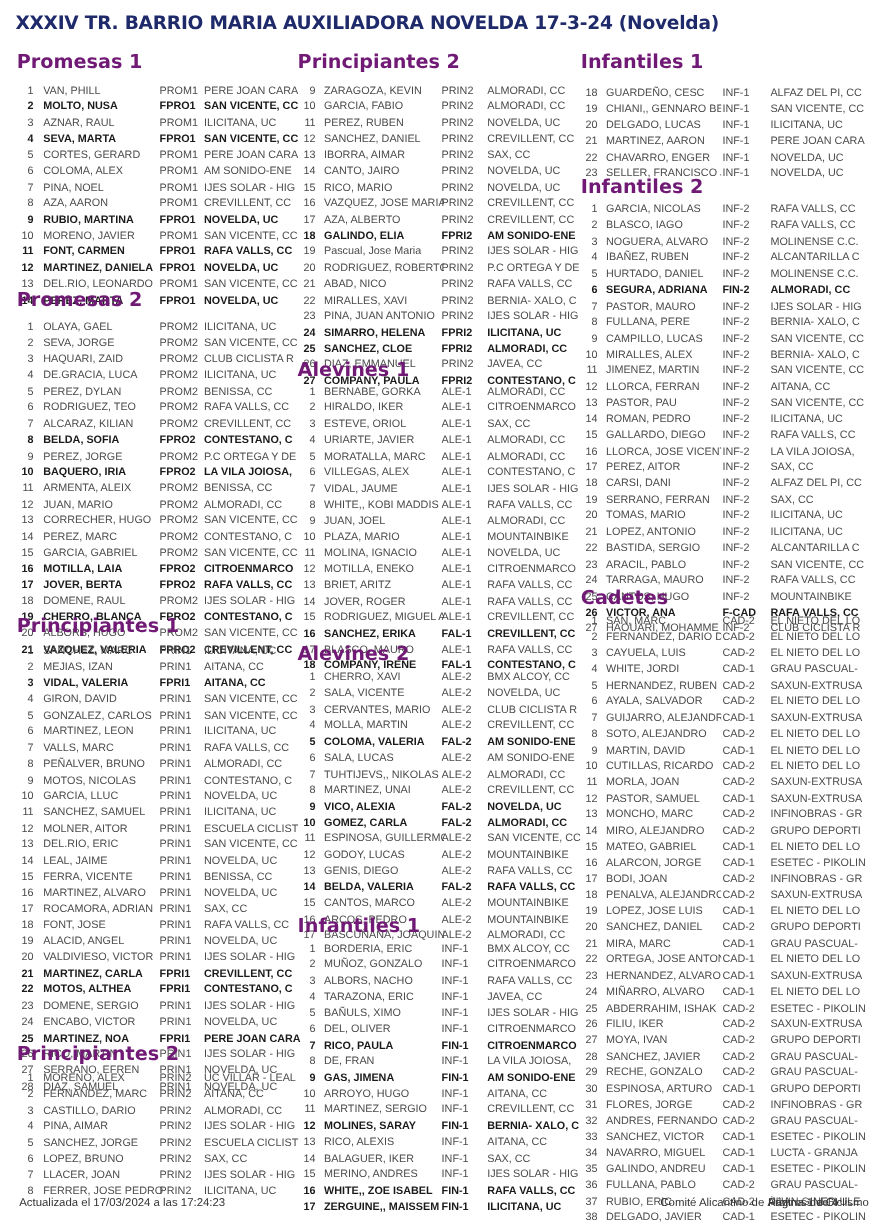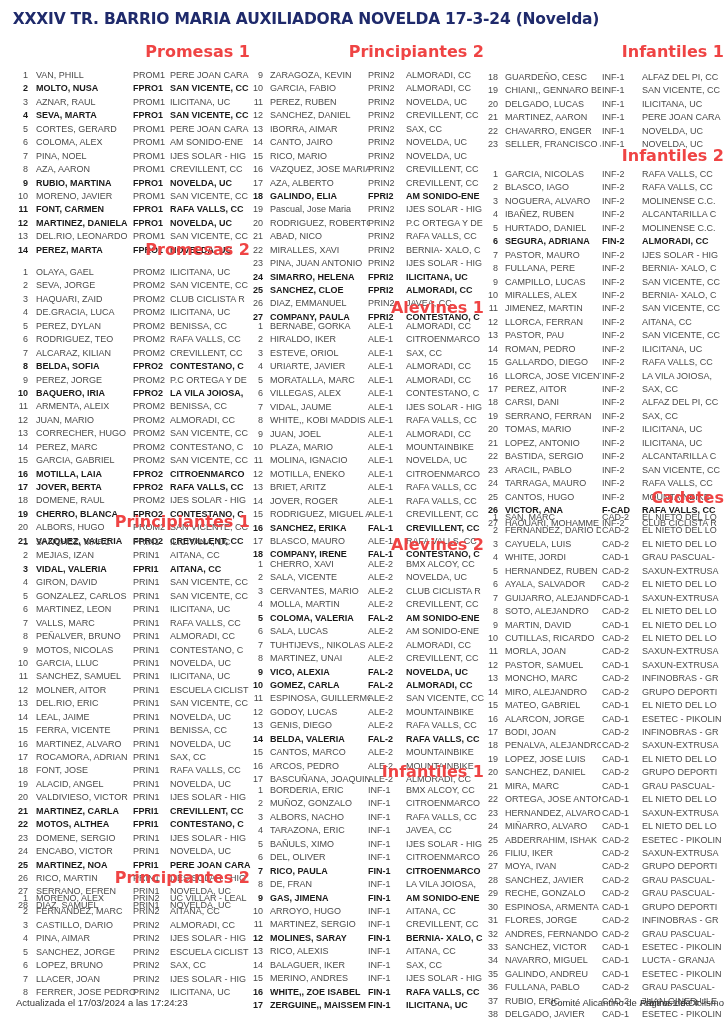--- a/index.html
+++ b/index.html
@@ -5,23 +5,23 @@
   html, body { margin:0; padding:0; background:#ffffff; }
   body { width:724px; height:1024px; position:relative; overflow:hidden;
          font-family:"Liberation Sans", sans-serif; color:#3a3a3a; }
   .title { position:absolute; top:10px; left:0; width:612px; text-align:center;
            font-family:"DejaVu Sans", sans-serif; font-weight:bold; font-size:15.5px;
            color:#1f2a6b; letter-spacing:-0.2px; }
   .col { position:absolute; top:0; }
   .col.c1 { left:14px; width:236px; }
   .col.c2 { left:248px; width:236px; }
   .col.c3 { left:484px; width:240px; }
-  .section-title { position:absolute; left:0; width:100%; text-align:right;
+  .section-title { position:absolute; left:0; width:100%; text-align:left;
            font-family:"DejaVu Sans", sans-serif; font-weight:bold; font-size:16px;
-           color:#ef4444; height:20px; line-height:20px; }
+           color:#701a75; height:20px; line-height:20px; }
   .rows { position:absolute; left:0; width:100%; }
   .row { position:relative; height:13.45px; line-height:13.45px; font-size:9px;
          white-space:nowrap; font-family:"Liberation Sans", sans-serif; color:#4a4a4a; }
   .row.f { font-weight:bold; color:#1a1a1a; }
   .row span { position:absolute; top:0; overflow:hidden; }
   .c1 .pos { left:0; width:14px; text-align:right; }
   .c1 .name { left:22px; width:108px; }
   .c1 .cat { left:119px; width:36px; }
   .c1 .club { left:156px; width:84px; }
   .c2 .pos { left:0; width:15px; text-align:right; }
@@ -1309,21 +1309,21 @@
         <span class="club">GRAU PASCUAL-</span>
       </div>
       <div class="row">
         <span class="pos">29</span>
         <span class="name">RECHE, GONZALO</span>
         <span class="cat">CAD-2</span>
         <span class="club">GRAU PASCUAL-</span>
       </div>
       <div class="row">
         <span class="pos">30</span>
-        <span class="name">ESPINOSA, ARMENTA</span>
+        <span class="name">ESPINOSA, ARTURO</span>
         <span class="cat">CAD-1</span>
         <span class="club">GRUPO DEPORTI</span>
       </div>
       <div class="row">
         <span class="pos">31</span>
         <span class="name">FLORES, JORGE</span>
         <span class="cat">CAD-2</span>
         <span class="club">INFINOBRAS - GR</span>
       </div>
       <div class="row">

